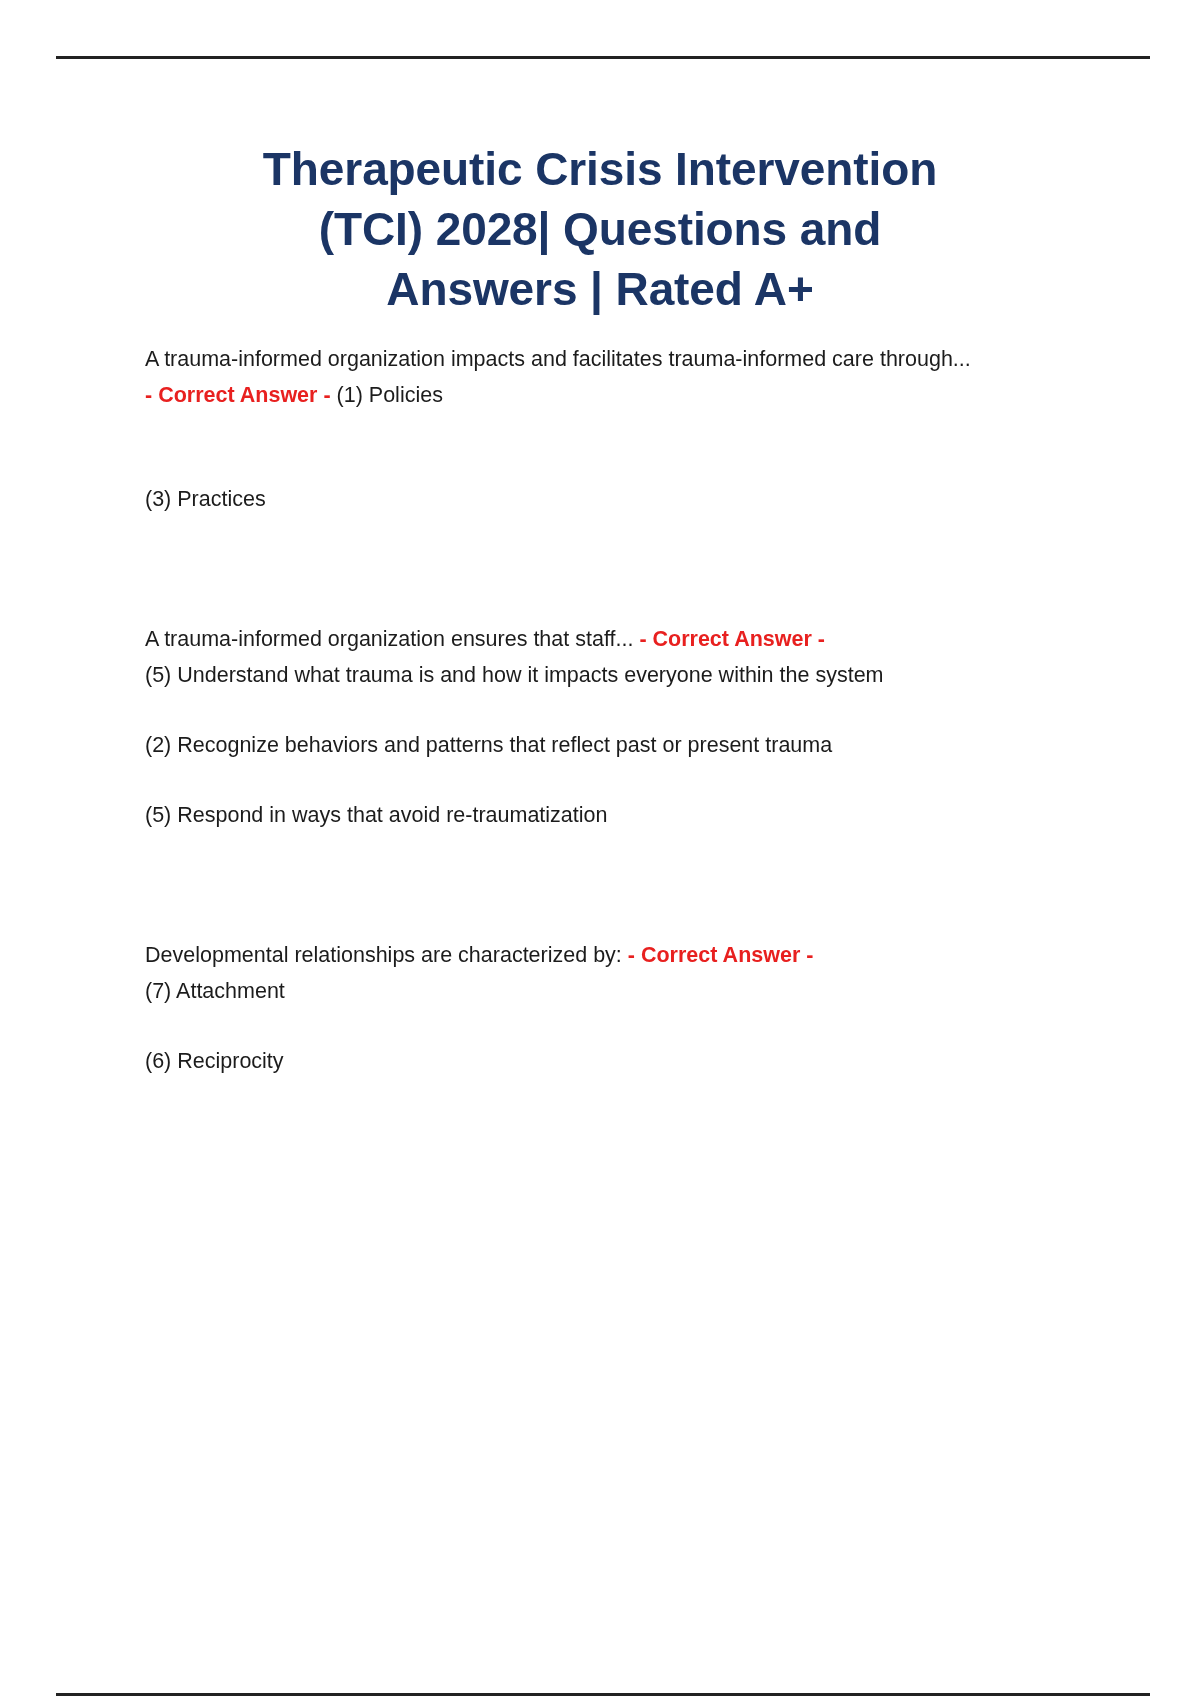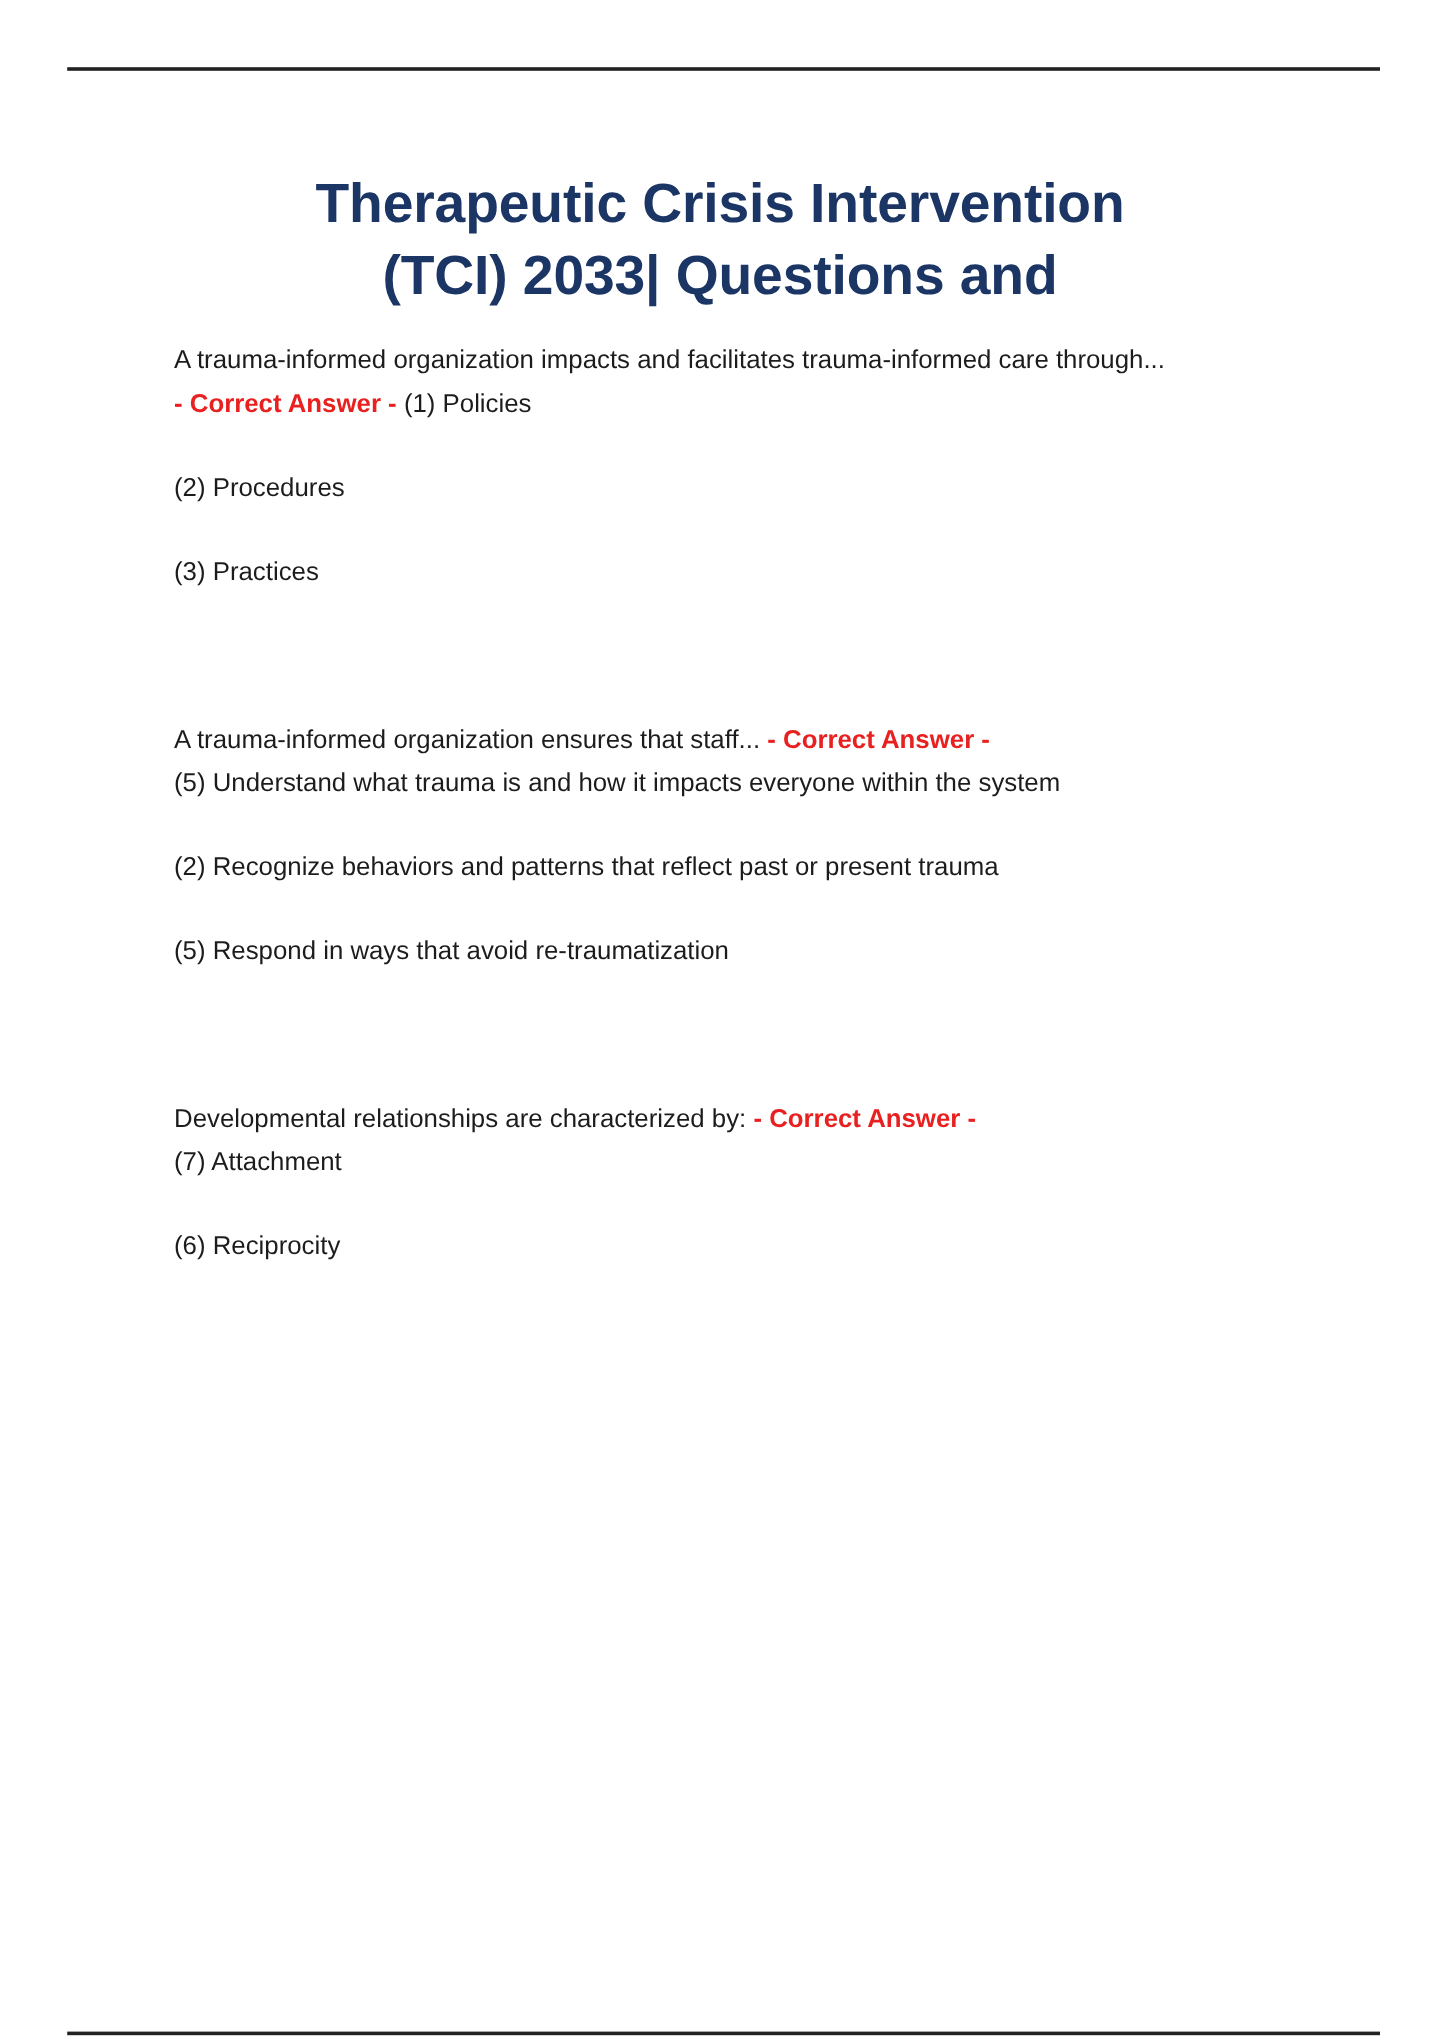--- a/index.html
+++ b/index.html
@@ -81,29 +81,29 @@
 
 <div class="page">
 
   <div class="rule rule-top"></div>
   <div class="rule rule-bottom"></div>
 
   <div class="content">
 
     <h1 class="doc-title">
       <span class="q-line">Therapeutic Crisis Intervention</span>
-      <span class="q-line">(TCI) 2033| Questions and</span>
+      <span class="q-line">(TCI) 2028| Questions and</span>
+      <span class="q-line">Answers | Rated A+</span>
     </h1>
 
     <div class="body-block">
 
       <div>
         <p class="para"><span>A trauma-informed organization impacts and facilitates trauma-informed care through...</span> <span class="answer-tag">- Correct Answer -</span> <span>(1) Policies</span></p>
         <div class="gap-para"></div>
-        <p class="para">(2) Procedures</p>
         <div class="gap-para"></div>
         <p class="para">(3) Practices</p>
       </div>
 
       <div class="gap-block"></div>
 
       <div>
         <p class="para"><span>A trauma-informed organization ensures that staff...</span> <span class="answer-tag">- Correct Answer -</span></p>
         <p class="para">(5) Understand what trauma is and how it impacts everyone within the system</p>
         <div class="gap-para"></div>

